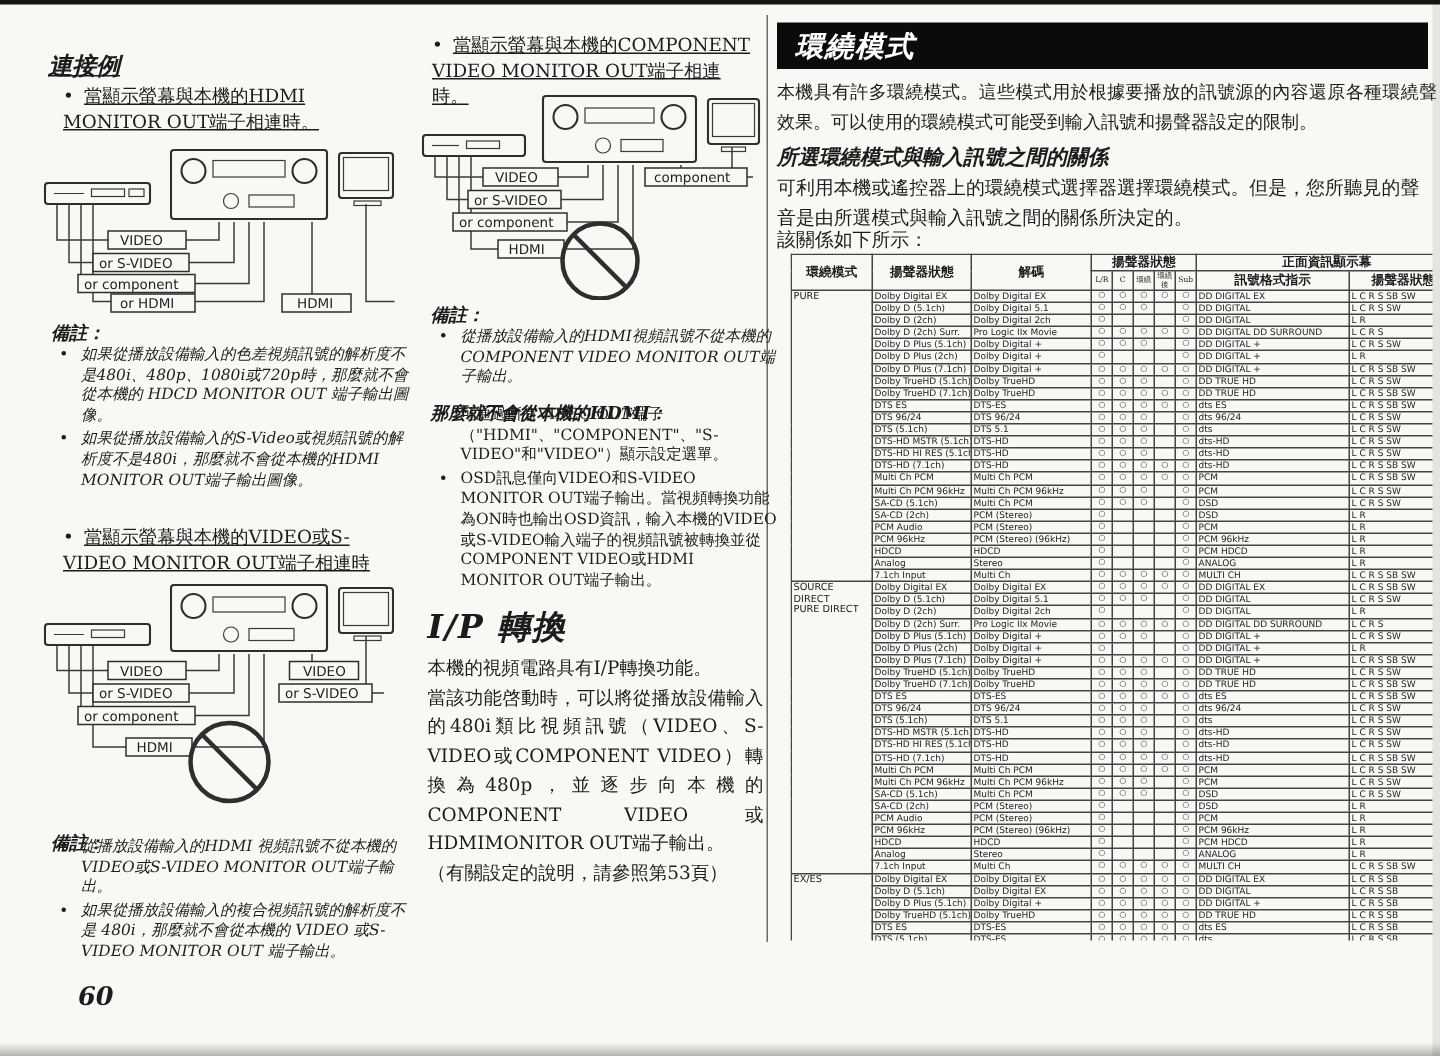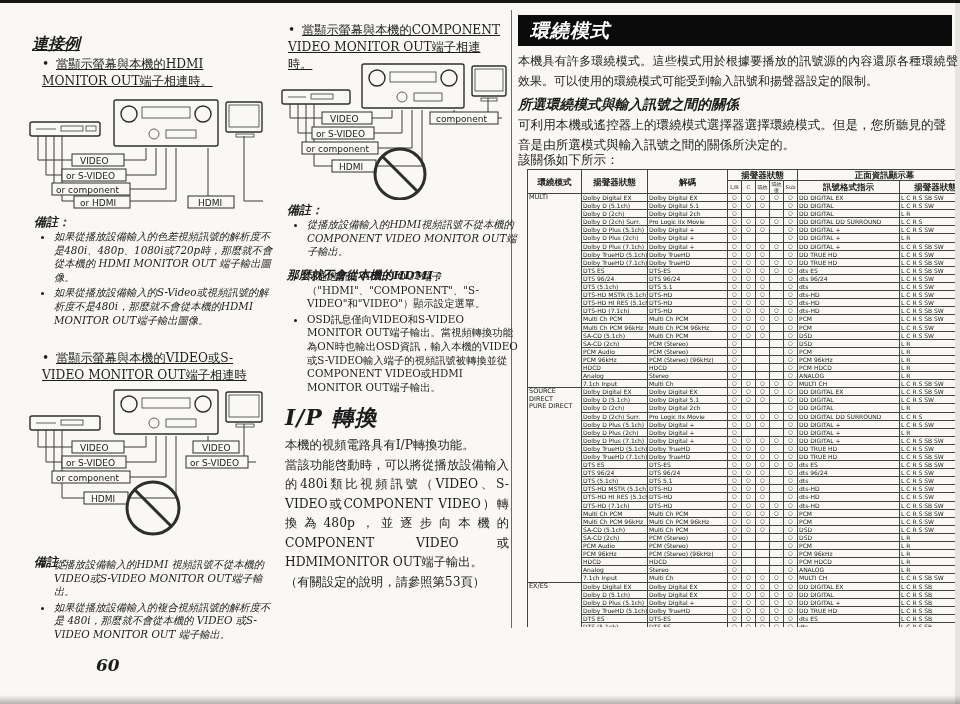--- a/index.html
+++ b/index.html
@@ -52,21 +52,21 @@
   table.surround thead th.tiny{font-size:5px;font-weight:normal;line-height:6px;}
   table.surround tbody td{font-size:6px;line-height:7.1px;white-space:nowrap;
         height:7.1px;vertical-align:top;color:#222;}
   table.surround tbody td.mode-cell{font-size:6.5px;white-space:pre-line;vertical-align:top;
         line-height:7.5px;}
   table.surround tbody td.decode{white-space:normal;}
   table.surround tbody td.circ{text-align:center;font-size:5.5px;}
   table.surround{border:1.5px solid #222;}
   table.surround thead{border-bottom:1.2px solid #222;}
 
-  .page-number{left:52px;top:655px;font-size:17px;font-weight:bold;font-style:italic;margin-left:44px;}
+  .page-number{left:52px;top:655px;font-size:17px;font-weight:bold;font-style:italic;}
 </style>
 </head>
 <body>
 
 <div class="abs scan-top"></div>
 <div class="abs scan-right"></div>
 <div class="abs scan-bottom"></div>
 <div class="abs col-divider"></div>
 
 <div class="abs h-section" style="left:32px;top:34px;">連接例</div>
@@ -106,21 +106,21 @@
   <rect class="lbl" x="24" y="91" width="78" height="12"></rect>
   <text x="28" y="100.5">or component</text>
   <rect class="lbl" x="46" y="104" width="56" height="12"></rect>
   <text x="52" y="113.5">or HDMI</text>
   <rect class="lbl" x="160" y="104" width="46" height="12"></rect>
   <text x="170" y="113.5">HDMI</text>
 </svg>
 
 <div class="abs note-label" style="left:34px;top:214px;">備註：</div>
 <ul class="notes abs" style="left:40px;top:228px;width:222px;">
-  <li>如果從播放設備輸入的色差視頻訊號的解析度不是480i、480p、1080i或720p時，那麼就不會從本機的 HDMI MONITOR OUT 端子輸出圖像。</li>
+  <li>如果從播放設備輸入的色差視頻訊號的解析度不是480i、480p、1080i或720p時，那麼就不會從本機的 HDCD MONITOR OUT 端子輸出圖像。</li>
   <li>如果從播放設備輸入的S-Video或視頻訊號的解析度不是480i，那麼就不會從本機的HDMI MONITOR OUT端子輸出圖像。</li>
 </ul>
 
 <div class="abs bullet-item" style="left:42px;top:350px;width:215px;">
   <span class="dot">•</span><span class="txt">當顯示螢幕與本機的VIDEO或S-VIDEO MONITOR OUT端子相連時</span>
 </div>
 
 <svg class="abs" style="left:28px;top:388px;" width="235" height="160" viewBox="0 0 235 160">
   <rect class="dev" x="2" y="28" width="70" height="14" rx="2"></rect>
   <line class="thin" x1="8" y1="35" x2="28" y2="35"></line>
@@ -260,21 +260,21 @@
           <th class="tiny">C</th>
           <th class="tiny">環繞</th>
           <th class="tiny">環繞後</th>
           <th class="tiny">Sub</th>
           <th>訊號格式指示</th>
           <th>揚聲器狀態</th>
         </tr>
       </thead>
       <tbody>
         <tr>
-          <td class="mode-cell" rowspan="24">MULTI</td>
+          <td class="mode-cell" rowspan="24">PURE</td>
           <td>Dolby Digital EX</td>
           <td class="decode">Dolby Digital EX</td>
           <td class="circ">○</td>
           <td class="circ">○</td>
           <td class="circ">○</td>
           <td class="circ">○</td>
           <td class="circ">○</td>
           <td>DD DIGITAL EX</td>
           <td>L C R S SB SW</td>
         </tr>

